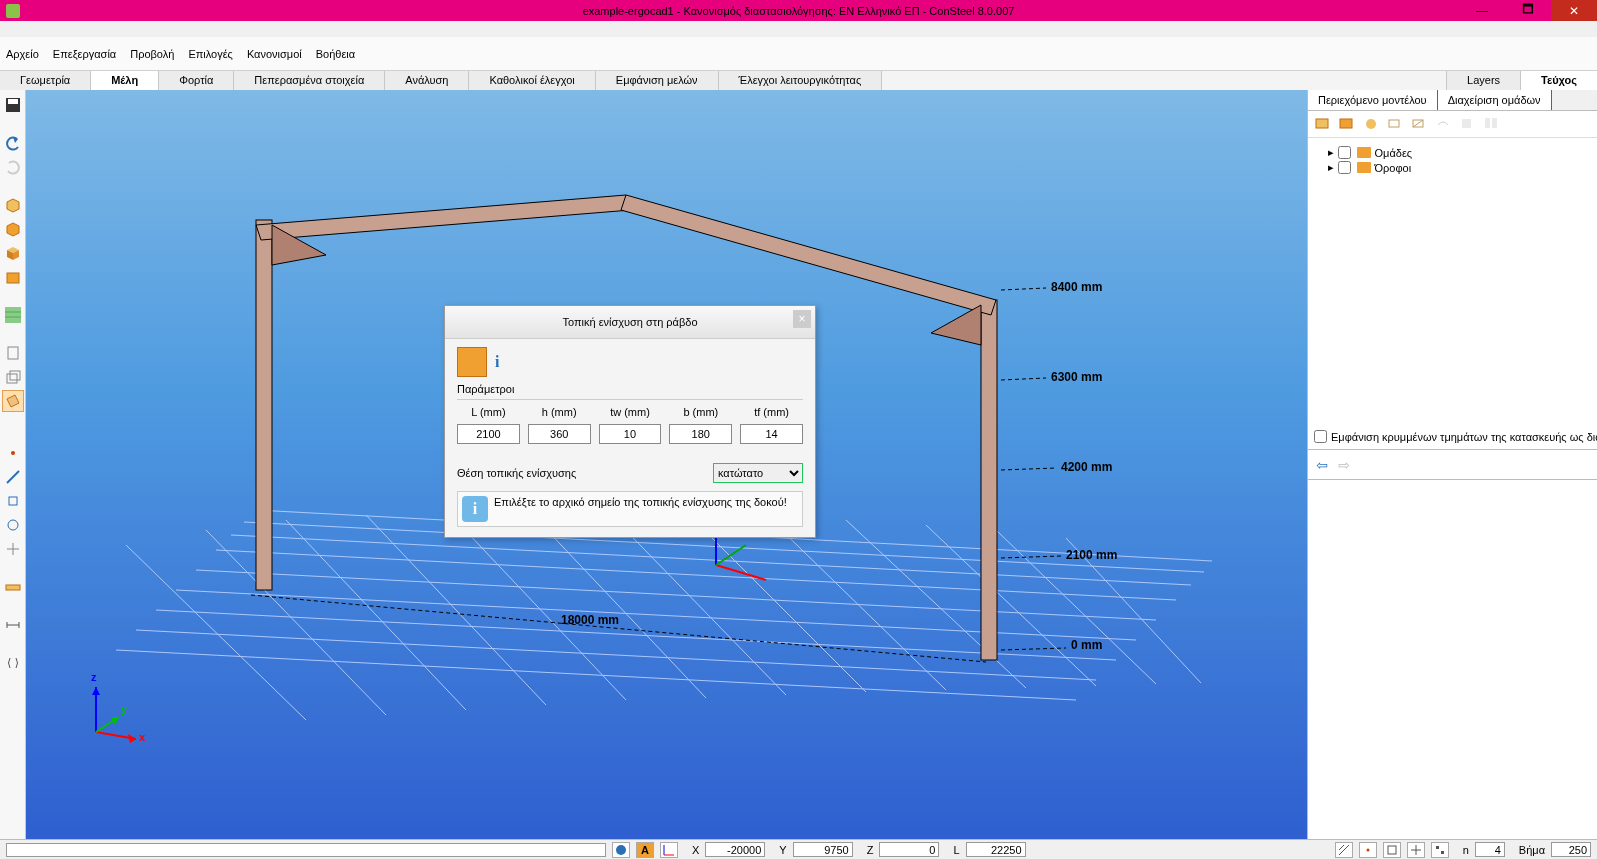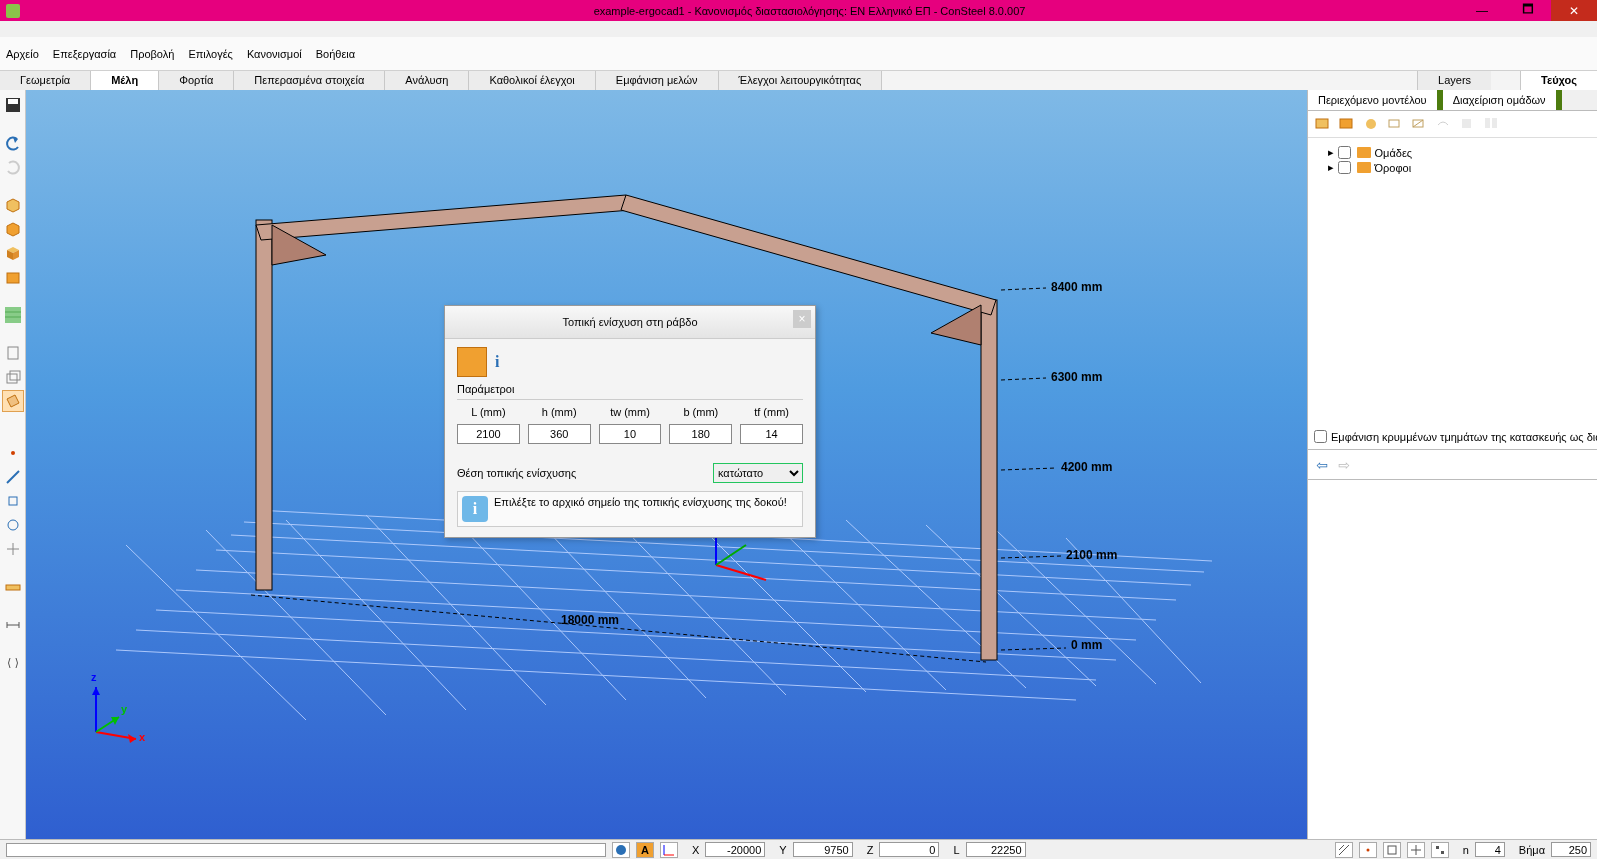--- a/index.html
+++ b/index.html
@@ -1,51 +1,51 @@
 <!DOCTYPE html>
 <html><head>
 <meta charset="utf-8">
 <style>
 * { box-sizing: border-box; margin: 0; padding: 0; font-family: Tahoma, Arial, sans-serif; font-size: 11px; }
 html, body { width: 1597px; height: 859px; overflow: hidden; background: #f0f0f0; }
 
 .titlebar { height: 21px; background: #e6007e; color: #000; display: flex; align-items: center; padding-left: 6px; position: relative; }
 .titlebar .app-icon { width: 14px; height: 14px; background: #8bc34a; border-radius: 2px; margin-right: 6px; }
-.titlebar .title-text { position: absolute; left: 50%; transform: translateX(-50%); color: #000; margin-left: 11px; }
+.titlebar .title-text { position: absolute; left: 50%; transform: translateX(-50%); color: #000; }
 .titlebar .win-controls { margin-left: auto; display: flex; height: 100%; }
 .titlebar .win-btn { width: 46px; display: flex; align-items: center; justify-content: center; font-family: Arial; font-size: 12px; }
 .titlebar .win-close { background: #c42b1c; color: #fff; }
 
 .menubar { height: 34px; background: #fafafa; border-bottom: 1px solid #d0d0d0; display: flex; align-items: center; padding: 0 6px; gap: 14px; margin-top: 16px; }
 .menubar .menu-item { cursor: default; }
 
 .tab-row { height: 21px; background: #f4f4f4; border-bottom: 1px solid #c0c0c0; display: flex; align-items: stretch; position: relative; }
 .tab-row .tab { padding: 3px 20px; border-right: 1px solid #c8c8c8; background: #ececec; cursor: default; }
 .tab-row .tab.active { background: #fff; font-weight: bold; }
 .tab-row .spacer { flex: 1; }
-.tab-row .right-tabs { display: flex; gap: 29px; }
+.tab-row .right-tabs { display: flex; }
 .tab-row .right-tabs .tab { border-left: 1px solid #c8c8c8; border-right: none; }
 
 .toolbar { height: 28px; background: #f7f7f7; border-bottom: 1px solid #c8c8c8; display: flex; align-items: center; padding: 0 4px; gap: 4px; }
 .tool-btn { width: 24px; height: 24px; border: 1px solid transparent; display: flex; align-items: center; justify-content: center; cursor: default; border-radius: 2px; }
 .sep { width: 1px; height: 22px; background: #c8c8c8; margin: 0 3px; }
 
 .main { position: absolute; top: 90px; left: 0; right: 0; bottom: 20px; display: flex; }
 
 .left-tools { width: 26px; background: #f7f7f7; border-right: 1px solid #c8c8c8; display: flex; flex-direction: column; align-items: center; padding-top: 4px; gap: 2px; }
 .ltool { width: 22px; height: 22px; display:flex; align-items:center; justify-content:center; cursor: default; }
 .ltool.active { background: #ffe0b3; border:1px solid #e0a050; }
 .gap { height: 12px; }
 
 .viewport { flex: 1; position: relative; background: linear-gradient(to bottom, #7fb9e6 0%, #4f9be0 40%, #2f5fd0 100%); overflow: hidden; }
 
 .right-panel { width: 290px; background: #f4f4f4; border-left: 1px solid #bbb; display: flex; flex-direction: column; }
 .rp-top { flex: 0 0 360px; border-bottom: 1px solid #bbb; background: #fff; position: relative; }
 .rp-tabs { display: flex; border-bottom: 1px solid #bbb; background: #f0f0f0; }
-.rp-tabs .rtab { padding: 4px 10px; border-right: 6px solid #4d7c0f; background: #fff; cursor: default; }
+.rp-tabs .rtab { padding: 4px 10px; border-right: 1px solid #4d7c0f; background: #fff; cursor: default; }
 .rp-icons { display: flex; gap: 6px; padding: 4px 6px; border-bottom: 1px solid #ddd; }
 .rp-tree { padding: 6px 10px; }
 .tree-row { display: flex; align-items: center; gap: 4px; margin: 2px 0 2px 10px; }
 .tree-row input { margin-right: 2px; }
 .folder-icon { width: 14px; height: 11px; background: #f0a030; border-radius: 1px; }
 .rp-checkbox-row { position: absolute; bottom: 6px; left: 6px; display:flex; align-items:center; gap:4px; white-space: nowrap; }
 
 .rp-mid { flex: 0 0 30px; border-bottom: 1px solid #bbb; background: #fff; display:flex; align-items:center; padding:0 6px; gap:6px; }
 .nav-arrow { width:16px; height:16px; display:flex; align-items:center; justify-content:center; color:#2a6fb5; font-size:14px; }
 

